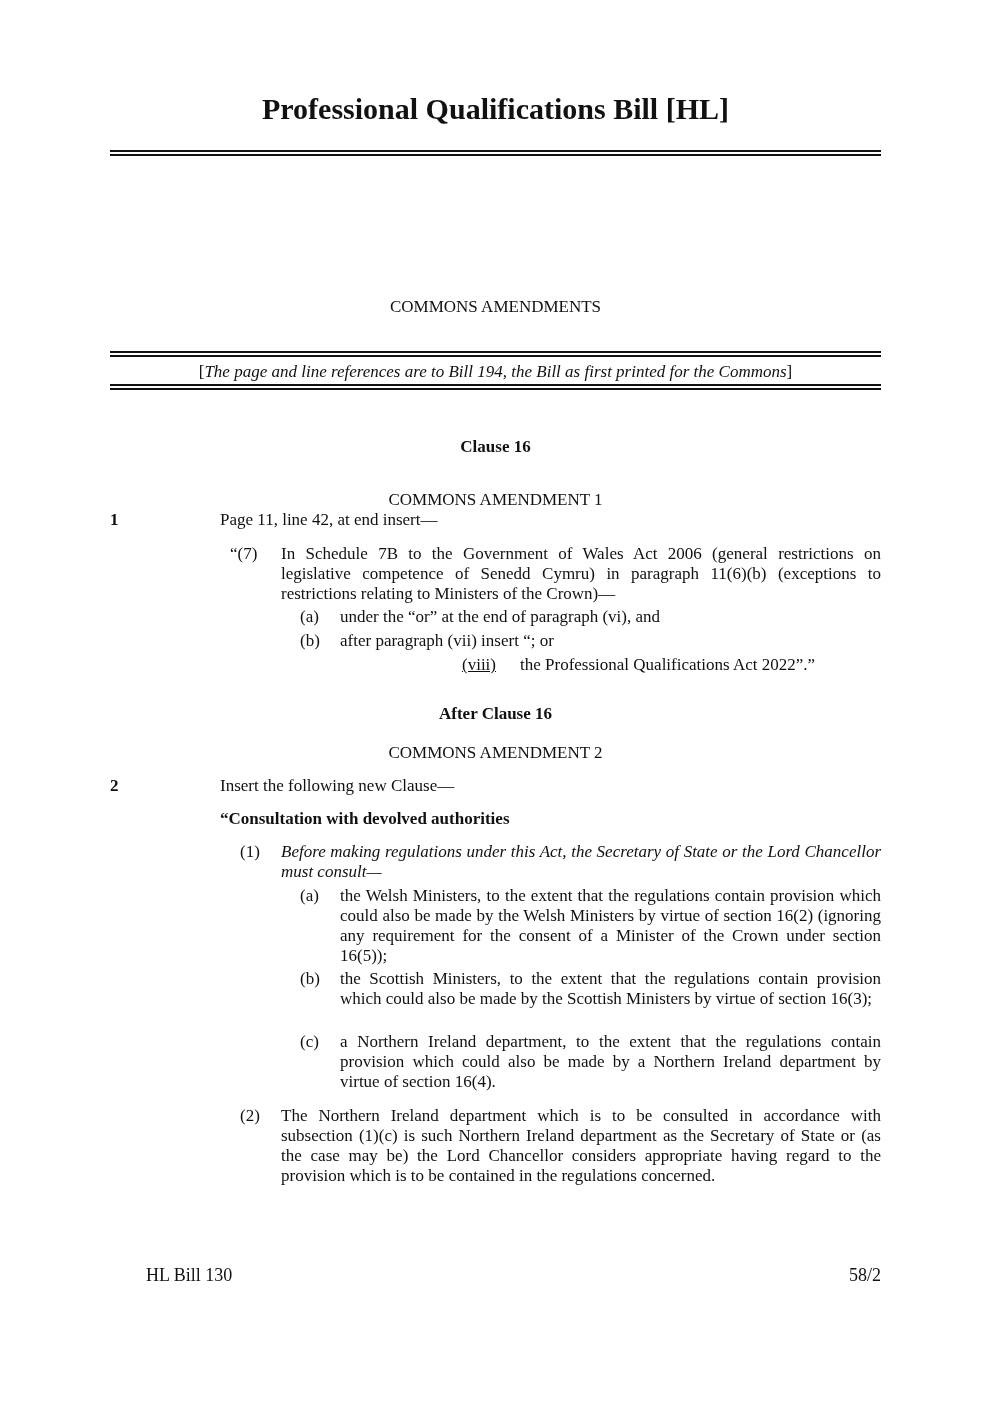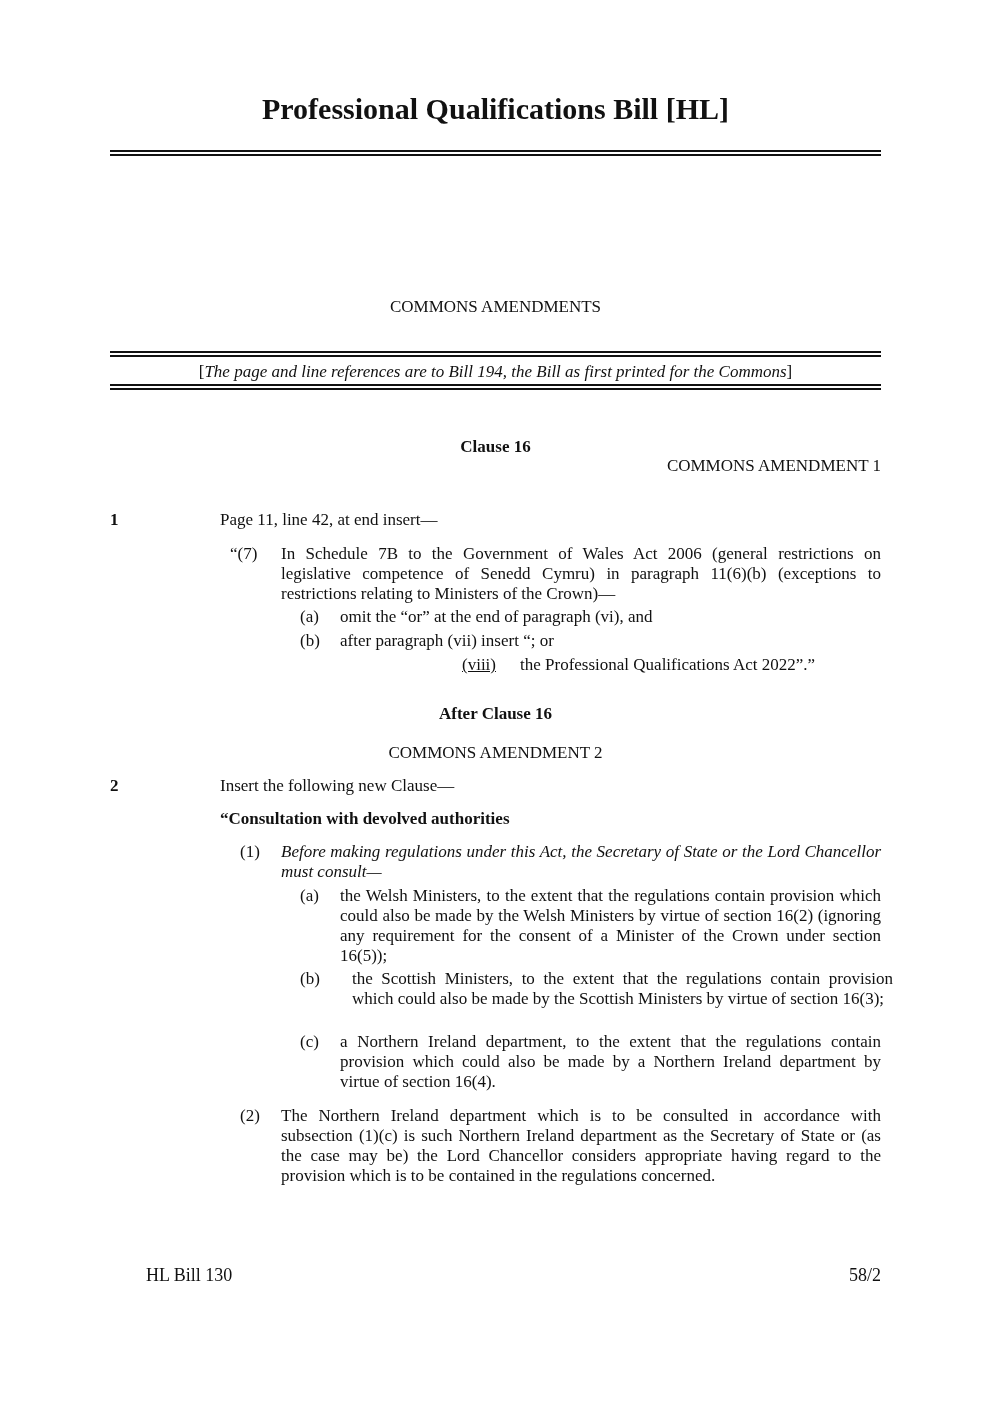--- a/index.html
+++ b/index.html
@@ -19,46 +19,46 @@
 <div class="abs title">Professional Qualifications Bill [HL]</div>
 <div class="dbl" style="top:150px;"></div>
 
 <div class="abs center" style="top:297px;">COMMONS AMENDMENTS</div>
 
 <div class="dbl" style="top:351px;"></div>
 <div class="abs center" style="top:362px;"><span>[</span><span class="ital">The page and line references are to Bill 194, the Bill as first printed for the Commons</span><span>]</span></div>
 <div class="dbl" style="top:384px;"></div>
 
 <div class="abs center bold" style="top:437px;">Clause 16</div>
-<div class="abs center" style="top:456px;text-align:right;">COMMONS AMENDMENT 1</div>
+<div class="abs center" style="top:490px;">COMMONS AMENDMENT 1</div>
 <div class="abs bold" style="left:110px; top:510px;">1</div>
 <div class="abs" style="left:220px; top:510px;">Page 11, line 42, at end insert—</div>
 <div class="abs" style="left:230px; top:544px;">“(7)</div>
 <div class="abs line just" style="left:281px; width:600px; top:544px;">In Schedule 7B to the Government of Wales Act 2006 (general restrictions on legislative competence of Senedd Cymru) in paragraph 11(6)(b) (exceptions to restrictions relating to Ministers of the Crown)—</div>
 <div class="abs" style="left:300px; top:607px;">(a)</div>
-<div class="abs" style="left:340px; top:607px;">omit the “or” at the end of paragraph (vi), and</div>
+<div class="abs" style="left:340px; top:607px;">under the “or” at the end of paragraph (vi), and</div>
 <div class="abs" style="left:300px; top:631px;">(b)</div>
 <div class="abs" style="left:340px; top:631px;">after paragraph (vii) insert “; or</div>
 <div class="abs" style="left:462px; top:655px;text-decoration:underline;">(viii)</div>
 <div class="abs" style="left:520px; top:655px;">the Professional Qualifications Act 2022”.”</div>
 
 <div class="abs center bold" style="top:704px;">After Clause 16</div>
 <div class="abs center" style="top:743px;">COMMONS AMENDMENT 2</div>
 <div class="abs bold" style="left:110px; top:776px;">2</div>
 <div class="abs" style="left:220px; top:776px;">Insert the following new Clause—</div>
 <div class="abs bold" style="left:220px; top:809px;">“Consultation with devolved authorities</div>
 
 <div class="abs" style="left:240px; top:842px;">(1)</div>
 <div class="abs line just" style="left:281px; width:600px; top:842px;font-style:italic;">Before making regulations under this Act, the Secretary of State or the Lord Chancellor must consult—</div>
 
 <div class="abs" style="left:300px; top:886px;">(a)</div>
 <div class="abs line just" style="left:340px; width:541px; top:886px;">the Welsh Ministers, to the extent that the regulations contain provision which could also be made by the Welsh Ministers by virtue of section 16(2) (ignoring any requirement for the consent of a Minister of the Crown under section 16(5));</div>
 
 <div class="abs" style="left:300px; top:969px;">(b)</div>
-<div class="abs line just" style="left:340px; width:541px; top:969px;margin-left:12px;">the Scottish Ministers, to the extent that the regulations contain provision which could also be made by the Scottish Ministers by virtue of section 16(3);</div>
+<div class="abs line just" style="left:340px; width:541px; top:969px;">the Scottish Ministers, to the extent that the regulations contain provision which could also be made by the Scottish Ministers by virtue of section 16(3);</div>
 
 <div class="abs" style="left:300px; top:1032px;">(c)</div>
 <div class="abs line just" style="left:340px; width:541px; top:1032px;">a Northern Ireland department, to the extent that the regulations contain provision which could also be made by a Northern Ireland department by virtue of section 16(4).</div>
 
 <div class="abs" style="left:240px; top:1106px;">(2)</div>
 <div class="abs line just" style="left:281px; width:600px; top:1106px;">The Northern Ireland department which is to be consulted in accordance with subsection (1)(c) is such Northern Ireland department as the Secretary of State or (as the case may be) the Lord Chancellor considers appropriate having regard to the provision which is to be contained in the regulations concerned.</div>
 
 <div class="abs" style="left:110px; top:1265px; font-size:18px;margin-left:36px;">HL Bill 130</div>
 <div class="abs" style="right:110px; top:1265px; font-size:18px;">58/2</div>
 

